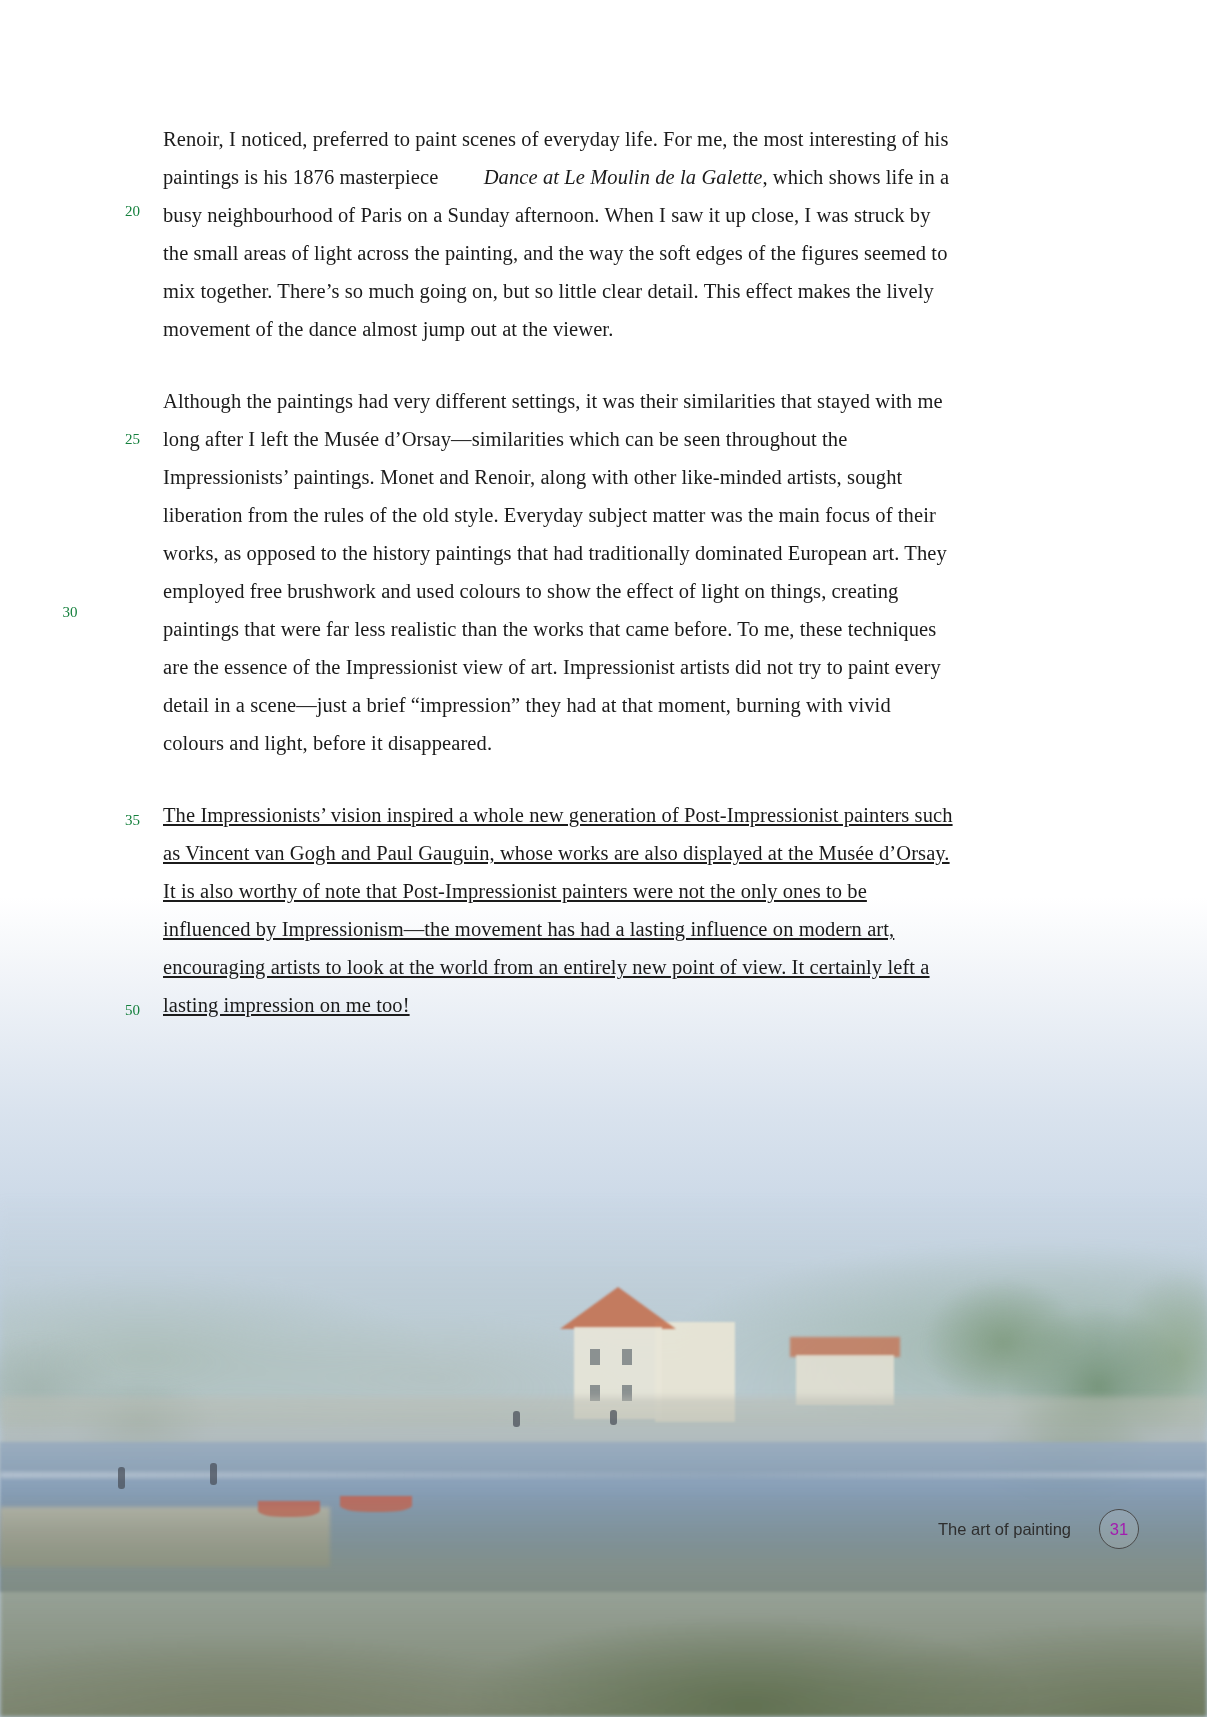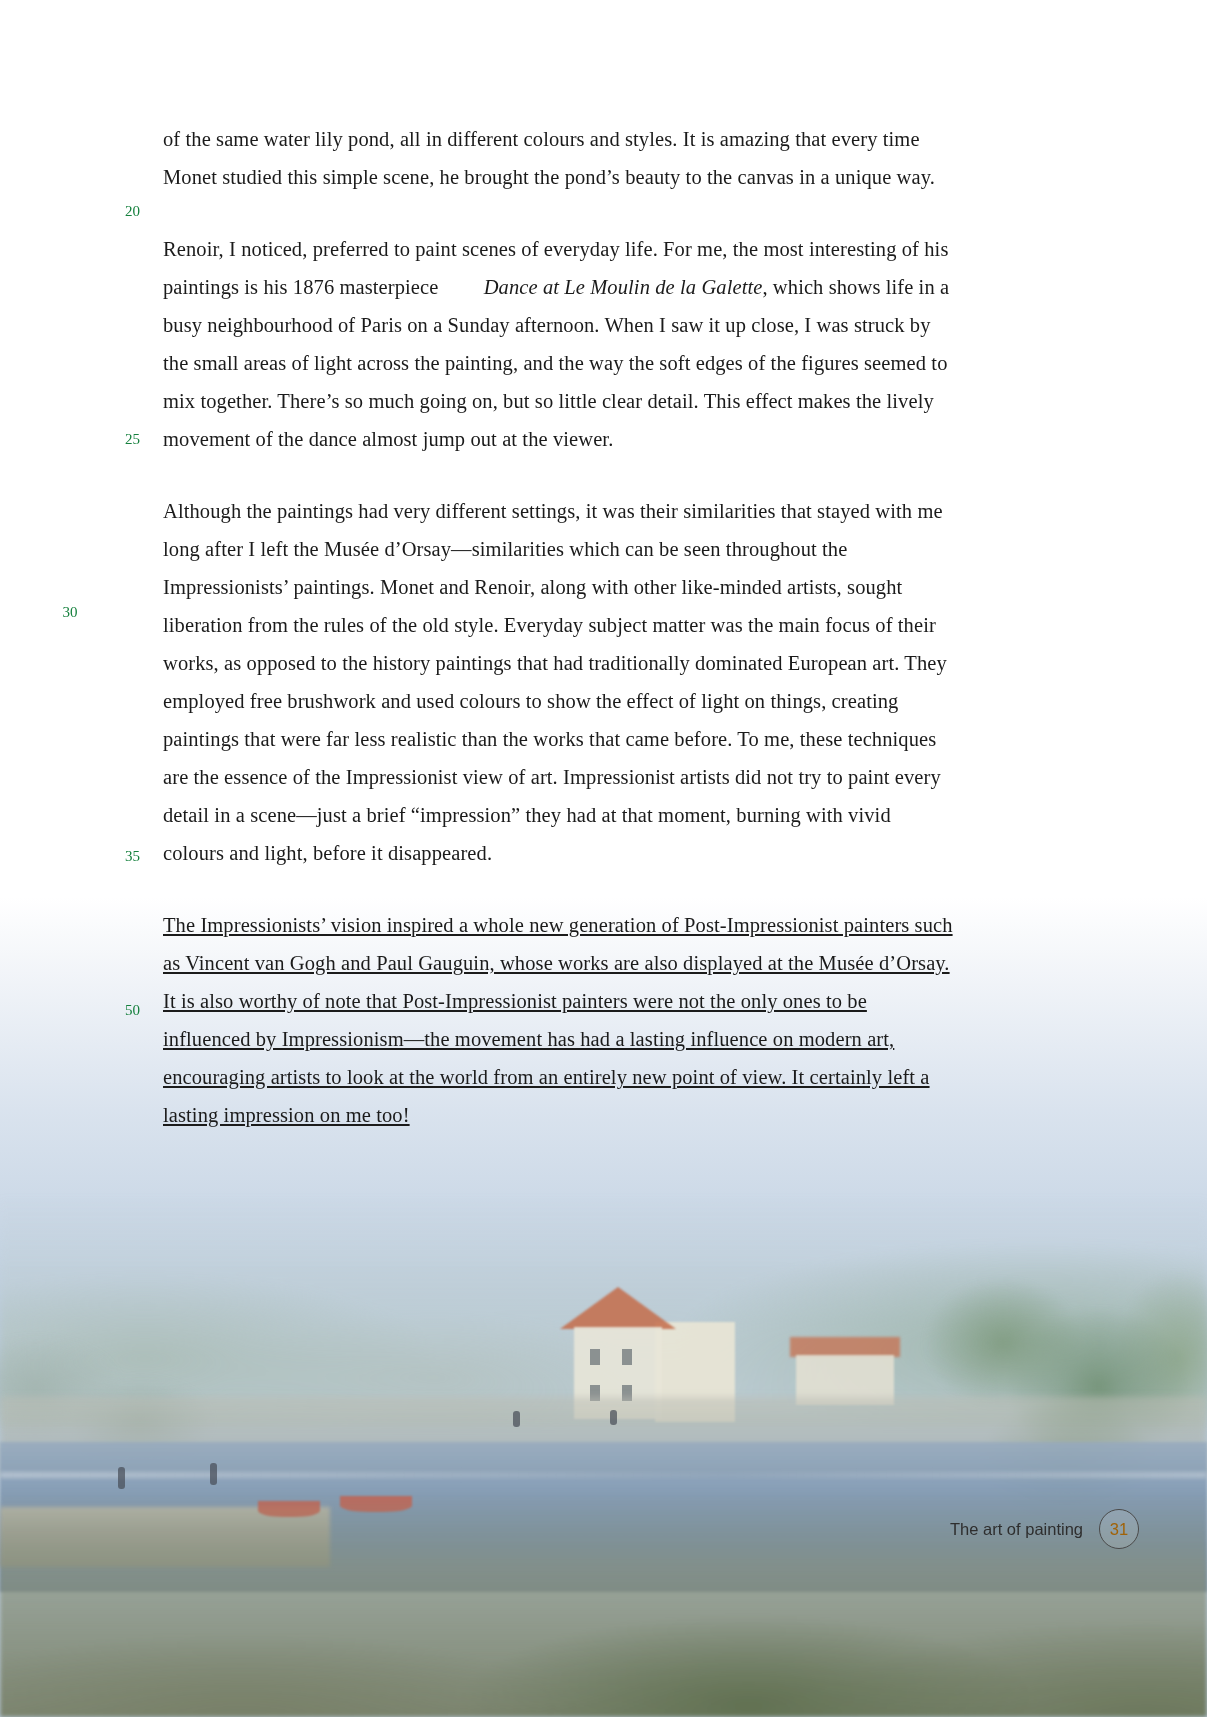--- a/index.html
+++ b/index.html
@@ -235,38 +235,38 @@
     font-family: "Liberation Serif", serif;
   }
 
   
   .footer {
     position: absolute;
     right: 68px;
     bottom: 168px;
     display: flex;
     align-items: center;
-    gap: 16px;
+    gap: 28px;
   }
   .footer-label {
     font-family: "Liberation Sans", sans-serif;
     font-size: 16.5px;
     color: #2e2e2e;
   }
   .page-badge {
     width: 38px;
     height: 38px;
     border: 1.4px solid #4a4a4a;
     border-radius: 50%;
     display: flex;
     align-items: center;
     justify-content: center;
     font-family: "Liberation Sans", sans-serif;
     font-size: 16.5px;
-    color: #a16207;
+    color: #a21caf;
     background: rgba(255,255,255,0.12);
   }
 </style>
 </head>
 <body>
 
 <div class="page">
 
   <div class="artwork">
     <div class="art-sky"></div>
@@ -303,28 +303,27 @@
     <div class="figure" style="left:513px; bottom:290px; height:16px;"></div>
     <div class="figure" style="left:610px; bottom:292px; height:15px;"></div>
 
     <div class="art-foreground"></div>
   </div>
 
   <div class="linenums">
     <div class="linenum" style="top:83px;">20</div>
     <div class="linenum" style="top:311px;">25</div>
     <div class="linenum" style="top:484px;text-align:center;">30</div>
-    <div class="linenum" style="top:728px;">35</div>
+    <div class="linenum" style="top:692px;">35</div>
     <div class="linenum" style="top:882px;">50</div>
   </div>
 
   <div class="body-text">
     <div class="col">
 
-      <p class="para"><span>of the same water lily pond, all in different colours and styles. It is amazing that every time Monet studied this simple scene, he brought the pond’s beauty to the canvas in a unique way.</span></p>
 
       <p class="para"><span>Renoir, I noticed, preferred to paint scenes of everyday life. For me, the most interesting of his paintings is his 1876 masterpiece </span><em>Dance at Le Moulin de la Galette</em><span>, which shows life in a busy neighbourhood of Paris on a Sunday afternoon. When I saw it up close, I was struck by the small areas of light across the painting, and the way the soft edges of the figures seemed to mix together. There’s so much going on, but so little clear detail. This effect makes the lively movement of the dance almost jump out at the viewer.</span></p>
 
       <p class="para"><span>Although the paintings had very different settings, it was their similarities that stayed with me long after I left the Musée d’Orsay—similarities which can be seen throughout the Impressionists’ paintings. Monet and Renoir, along with other like-minded artists, sought liberation from the rules of the old style. Everyday subject matter was the main focus of their works, as opposed to the history paintings that had traditionally dominated European art. They employed free brushwork and used colours to show the effect of light on things, creating paintings that were far less realistic than the works that came before. To me, these techniques are the essence of the Impressionist view of art. Impressionist artists did not try to paint every detail in a scene—just a brief “impression” they had at that moment, burning with vivid colours and light, before it disappeared.</span></p>
 
       <p class="para"><span>The Impressionists’ vision inspired a whole new generation of Post-Impressionist painters such as Vincent van Gogh and Paul Gauguin, whose works are also displayed at the Musée d’Orsay. It is also worthy of note that Post-Impressionist painters were not the only ones to be influenced by Impressionism—the movement has had a lasting influence on modern art, encouraging artists to look at the world from an entirely new point of view. It certainly left a lasting impression on me too!</span></p>
 
     </div>
   </div>
 

